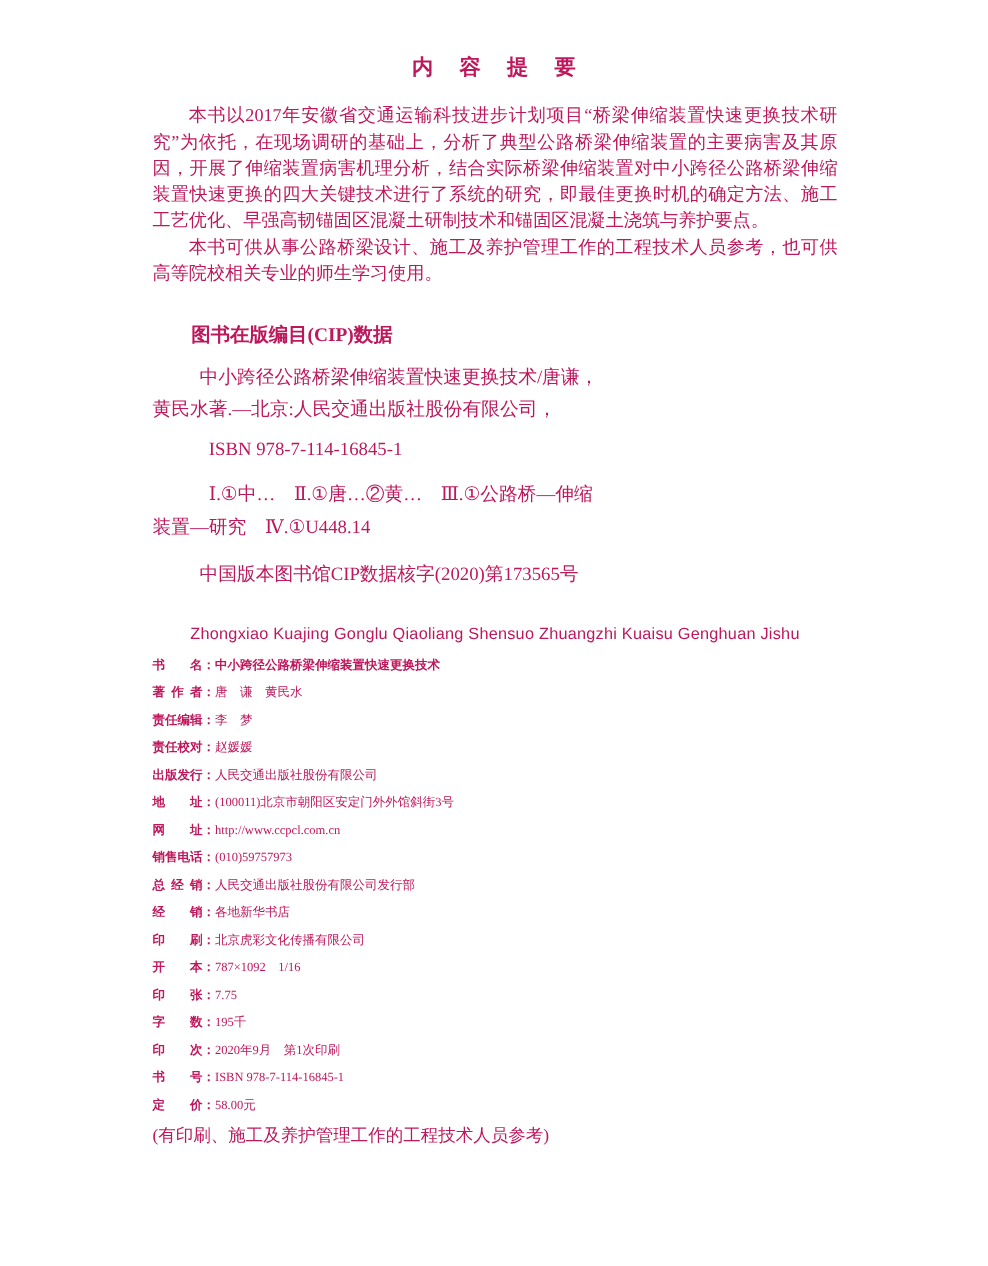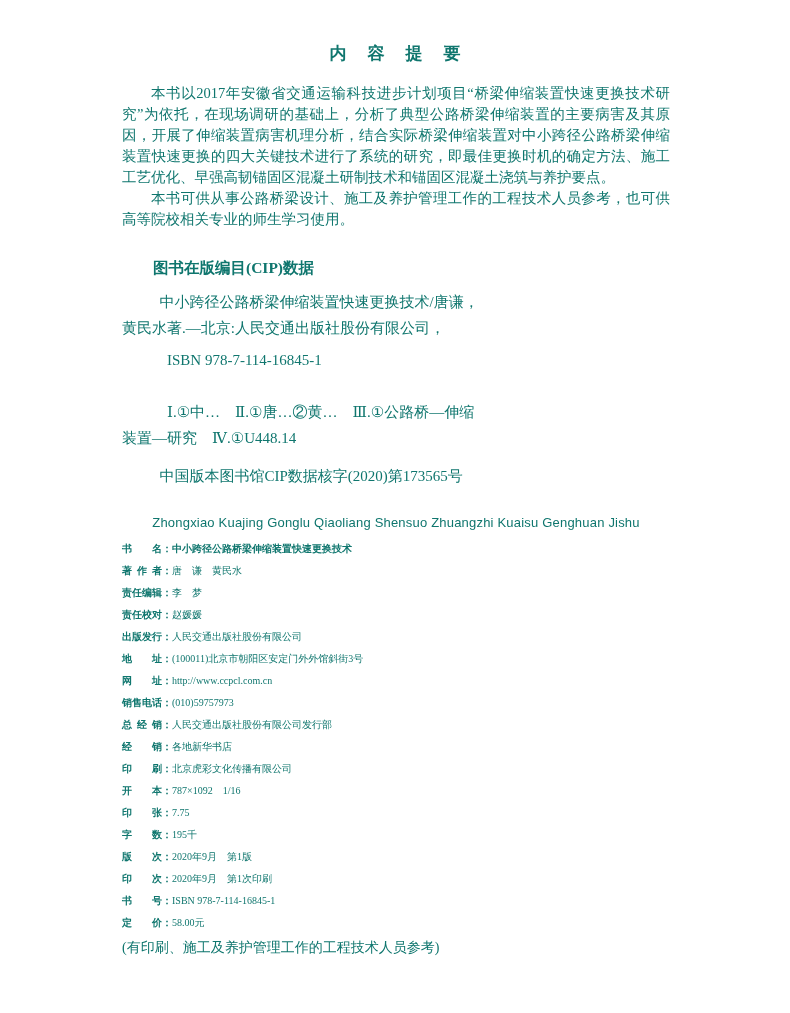--- a/index.html
+++ b/index.html
@@ -2,21 +2,21 @@
 <html><head>
 <meta charset="utf-8">
 <style>
   * { margin: 0; padding: 0; box-sizing: border-box; }
   html, body { background: #ffffff; }
   .page {
     width: 674px;
     height: 1013px;
     margin: 0 auto;
     background: #ffffff;
-    color: #0f766e;
+    color: #be185d;
     font-family: "Liberation Serif", "DejaVu Serif", serif;
     padding: 42px 62px 0 64px;
     overflow: hidden;
     position: relative;
   }
   .summary-title {
     text-align: center;
     font-size: 17px;
     font-weight: bold;
     letter-spacing: 2px;
@@ -32,21 +32,21 @@
     font-size: 15.5px;
     font-weight: bold;
     margin-top: 28px;
     margin-left: 2em;
   }
   .cip-block { margin-top: 10px; font-size: 15px; line-height: 26px; }
   .cip-line { white-space: pre-wrap; }
   .indent-25 { padding-left: 2.5em; }
   .indent-3  { padding-left: 3em; }
   .cip-isbn { margin-top: 6px; }
-  .cip-class { margin-top: 26px; }
+  .cip-class { margin-top: 10px; }
   .cip-record { margin-top: 12px; }
   .pinyin {
     margin-top: 26px;
     text-align: center;
     font-size: 13px;
     letter-spacing: 0.2px;
     font-family: "Liberation Sans", "DejaVu Sans", sans-serif;
   }
   .pub-list { margin-top: 8px; font-size: 10px; }
   .pub-row { line-height: 22px; white-space: pre-wrap; }
@@ -92,21 +92,20 @@
     <div class="pub-row"><span class="pub-label">出版发行：</span><span class="pub-value">人民交通出版社股份有限公司</span></div>
     <div class="pub-row"><span class="pub-label">地　　址：</span><span class="pub-value">(100011)北京市朝阳区安定门外外馆斜街3号</span></div>
     <div class="pub-row"><span class="pub-label">网　　址：</span><span class="pub-value">http://www.ccpcl.com.cn</span></div>
     <div class="pub-row"><span class="pub-label">销售电话：</span><span class="pub-value">(010)59757973</span></div>
     <div class="pub-row"><span class="pub-label">总 经 销：</span><span class="pub-value">人民交通出版社股份有限公司发行部</span></div>
     <div class="pub-row"><span class="pub-label">经　　销：</span><span class="pub-value">各地新华书店</span></div>
     <div class="pub-row"><span class="pub-label">印　　刷：</span><span class="pub-value">北京虎彩文化传播有限公司</span></div>
     <div class="pub-row"><span class="pub-label">开　　本：</span><span class="pub-value">787×1092　1/16</span></div>
     <div class="pub-row"><span class="pub-label">印　　张：</span><span class="pub-value">7.75</span></div>
     <div class="pub-row"><span class="pub-label">字　　数：</span><span class="pub-value">195千</span></div>
-    <div class="pub-row"><span class="pub-label">版　　次：</span><span class="pub-value">2020年9月　第1版</span></div>
     <div class="pub-row"><span class="pub-label">印　　次：</span><span class="pub-value">2020年9月　第1次印刷</span></div>
     <div class="pub-row"><span class="pub-label">书　　号：</span><span class="pub-value">ISBN 978-7-114-16845-1</span></div>
     <div class="pub-row"><span class="pub-label">定　　价：</span><span class="pub-value">58.00元</span></div>
   </div>
 
   <div class="footer-note">(有印刷、施工及养护管理工作的工程技术人员参考)</div>
 
 </div>
 
 </body></html>

